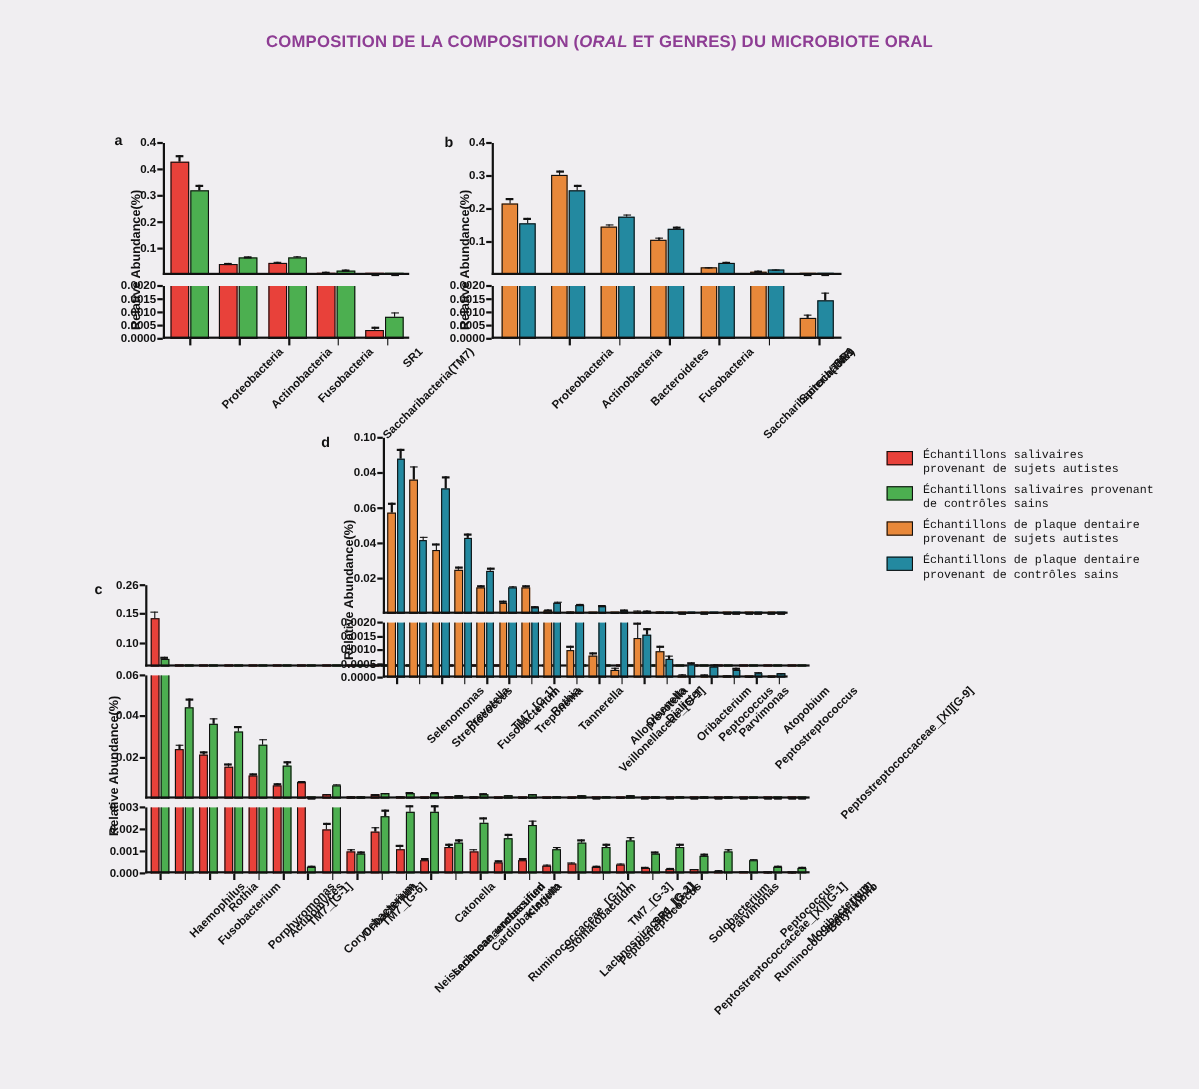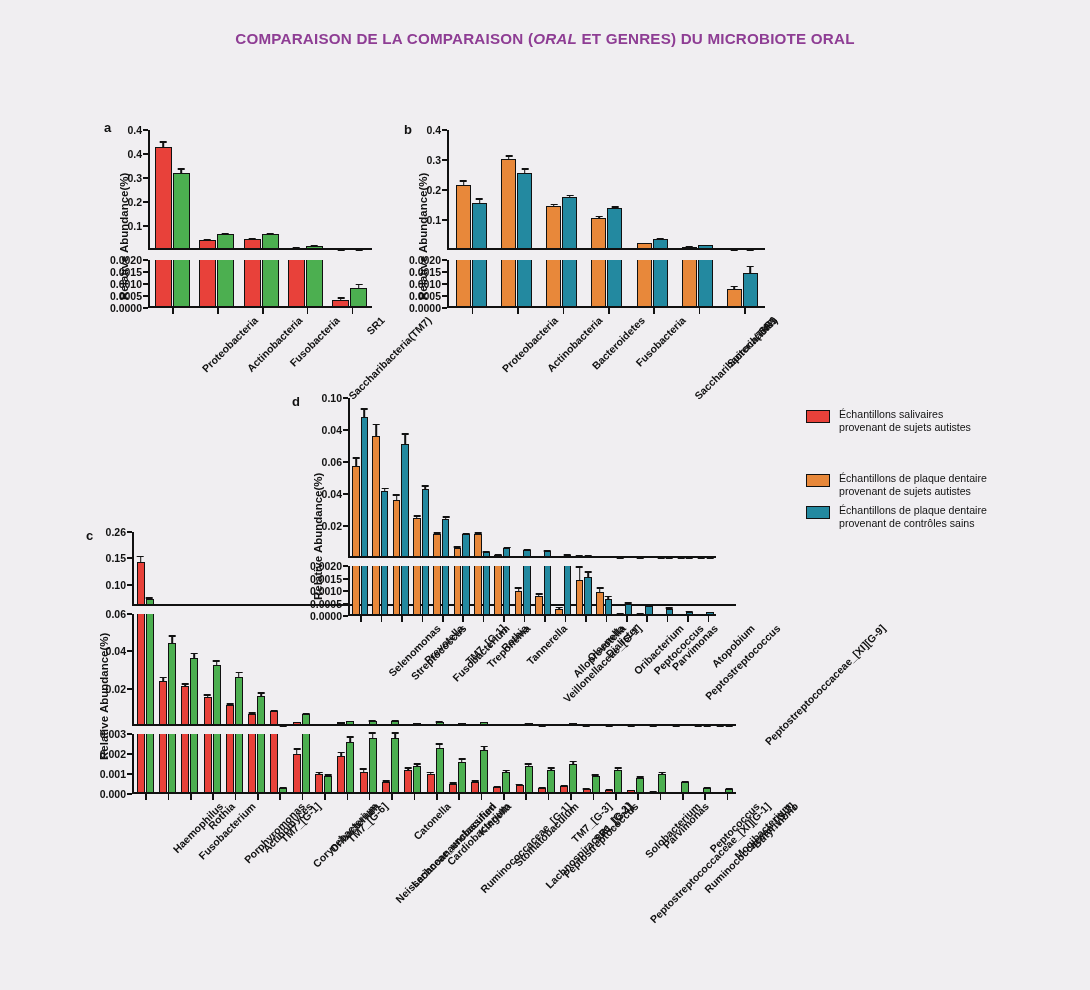--- a/index.html
+++ b/index.html
@@ -78,29 +78,29 @@
     position:absolute;
     font-size:10.5px;font-weight:bold;color:#111;
     white-space:nowrap;
     transform:rotate(-45deg);
     transform-origin:right top;
     text-align:right;
   }
 
   
   .legend{position:absolute;}
-  .legend-row{position:absolute;display:flex;align-items:flex-start;gap:9px;}
+  .legend-row{position:absolute;display:flex;align-items:flex-start;gap:9px;font-family:Liberation Mono, monospace;}
   .swatch{width:22px;height:11px;border:1.4px solid #111;flex:none;margin-top:2px;}
   .legend-text{font-size:10.6px;color:#111;line-height:12.5px;white-space:pre-line;}
 </style>
 </head>
 <body>
 
 <div class="title">
-  <span><span>COMPARAISON DE LA COMPARAISON (</span><span class="it">ORAL</span><span> ET GENRES) DU MICROBIOTE ORAL</span></span><br>
+  <span><span>COMPOSITION DE LA COMPOSITION (</span><span class="it">ORAL</span><span> ET GENRES) DU MICROBIOTE ORAL</span></span><br>
 </div>
 
 <div id="panel-a" class="panel" style="left: 0px; top: 0px; width: 1090px; height: 990px;">
     <div class="panel-letter" style="left: 104px; top: 120px;">a</div>
     <div class="ylab" style="left: 118px; top: 300px;">Relative Abundance(%)</div>
     <div class="seg" style="left: 148px; top: 130px; width: 224px; height: 120px;">
       <div class="axis-line"></div>
       <div class="tick" style="top: 95px;"></div>
       <div class="ticklabel" style="top: 96px;">0.1</div>
       <div class="tick" style="top: 71px;"></div>
@@ -1279,20 +1279,25 @@
       <span style="left: 345.333px; top: 0px; font-size: 10.5px;">Atopobium</span>
       <span style="left: 365.778px; top: 0px; font-size: 10.5px;">Peptostreptococcaceae_[XI][G-9]</span>
     </div>
   </div>
 <div id="legend" class="legend" style="left: 806px; top: 408px; width: 250px; height: 120px;">
     <div class="legend-row" style="top: 0px; left: 0px;">
       <div class="swatch" style="background: rgb(232, 65, 58);"></div>
       <div class="legend-text">Échantillons salivaires
 provenant de sujets autistes</div>
     </div>
+    <div class="legend-row" style="top: 32px; left: 0px;">
+      <div class="swatch" style="background: rgb(76, 175, 80);"></div>
+      <div class="legend-text">Échantillons salivaires provenant
+de contrôles sains</div>
+    </div>
     <div class="legend-row" style="top: 64px; left: 0px;">
       <div class="swatch" style="background: rgb(232, 136, 58);"></div>
       <div class="legend-text">Échantillons de plaque dentaire
 provenant de sujets autistes</div>
     </div>
     <div class="legend-row" style="top: 96px; left: 0px;">
       <div class="swatch" style="background: rgb(35, 137, 160);"></div>
       <div class="legend-text">Échantillons de plaque dentaire
 provenant de contrôles sains</div>
     </div>

